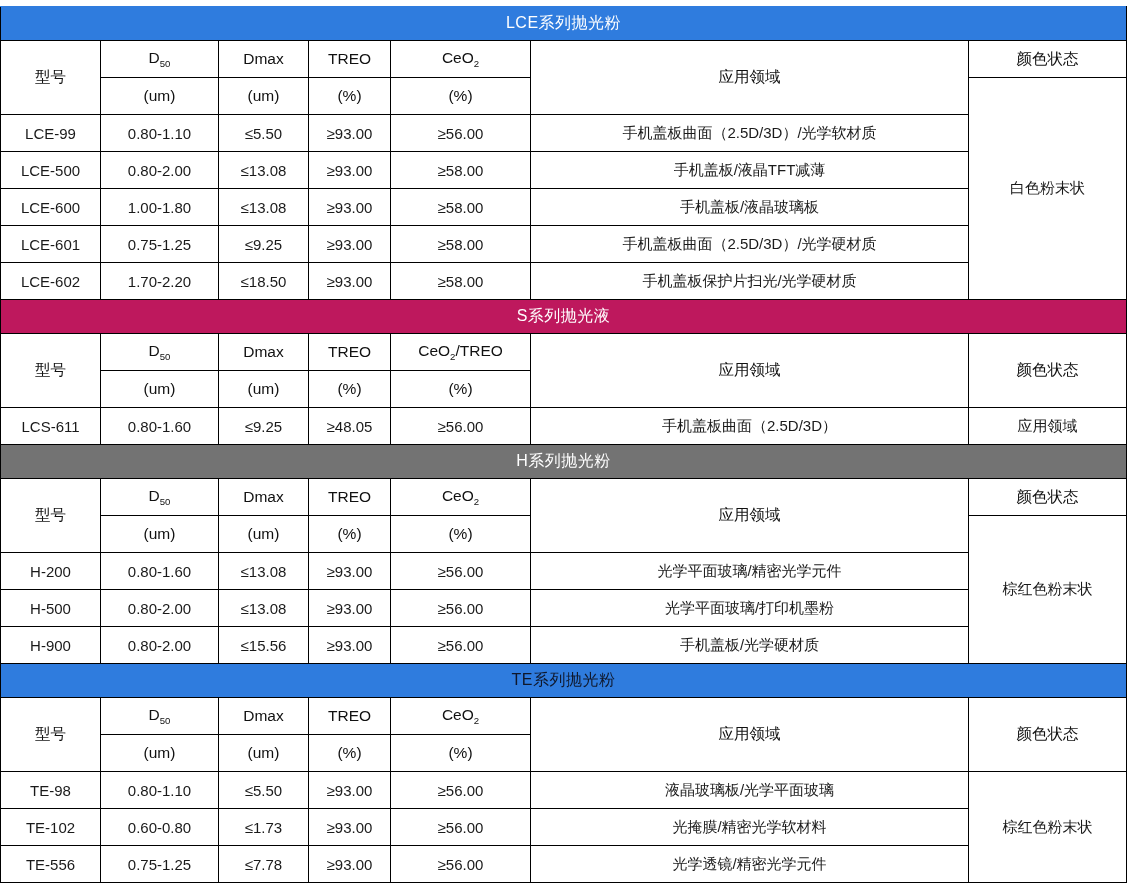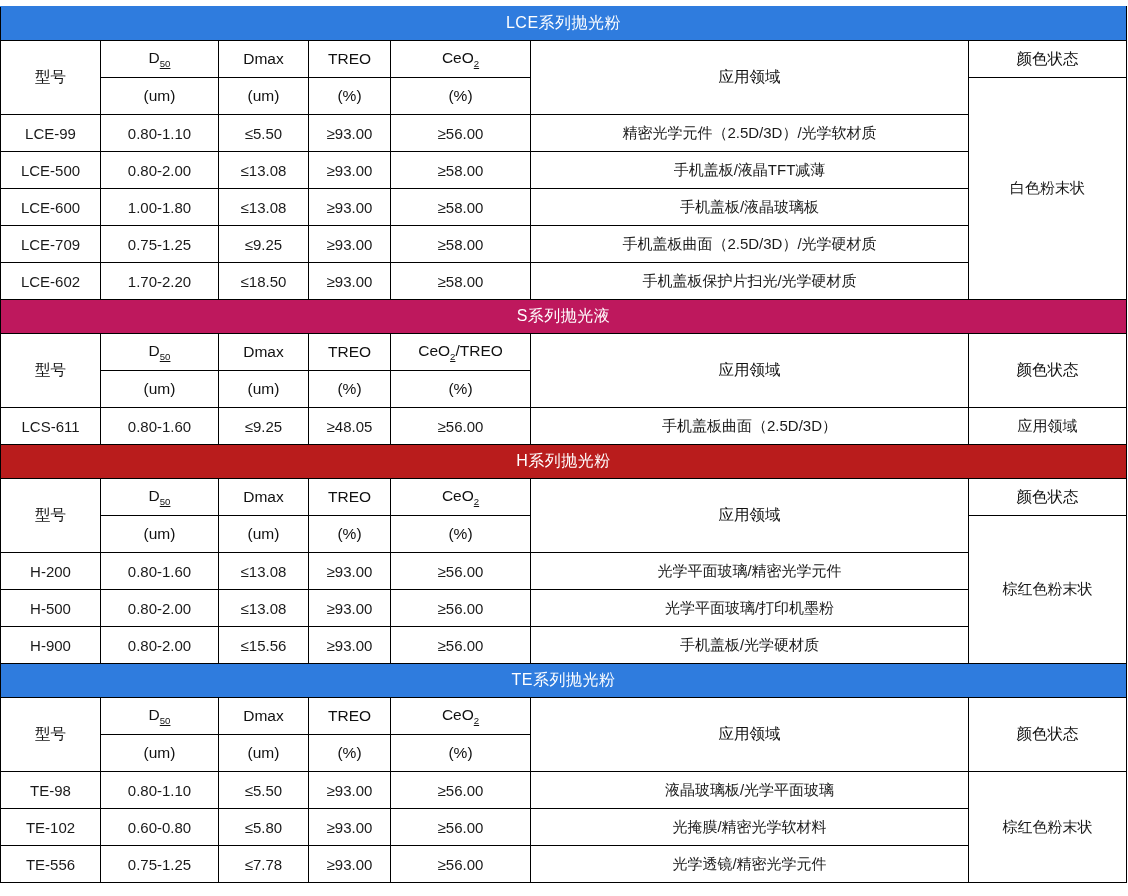--- a/index.html
+++ b/index.html
@@ -34,21 +34,20 @@
     font-size: 16px;
     letter-spacing: 0.5px;
     border-color: #2f7cde #000000 #000000 #000000;
   }
   td.hdr {
     font-size: 15.5px;
     color: #111111;
   }
   sub {
     font-size: 0.62em;
-    text-decoration: underline;
   }
 </style>
 </head>
 <body>
 
 <table class="spec-table">
   <colgroup>
     <col style="width:100px">
     <col style="width:118px">
     <col style="width:90px">
@@ -76,40 +75,40 @@
         <td class="hdr">(%)</td>
         <td class="hdr">(%)</td>
         <td rowspan="6">白色粉末状</td>
       </tr>
       <tr>
         <td>LCE-99</td>
         <td>0.80-1.10</td>
         <td>≤5.50</td>
         <td>≥93.00</td>
         <td>≥56.00</td>
-        <td>精密光学元件（2.5D/3D）/光学软材质</td>
+        <td>手机盖板曲面（2.5D/3D）/光学软材质</td>
       </tr>
       <tr>
         <td>LCE-500</td>
         <td>0.80-2.00</td>
         <td>≤13.08</td>
         <td>≥93.00</td>
         <td>≥58.00</td>
         <td>手机盖板/液晶TFT减薄</td>
       </tr>
       <tr>
         <td>LCE-600</td>
         <td>1.00-1.80</td>
         <td>≤13.08</td>
         <td>≥93.00</td>
         <td>≥58.00</td>
         <td>手机盖板/液晶玻璃板</td>
       </tr>
       <tr>
-        <td>LCE-709</td>
+        <td>LCE-601</td>
         <td>0.75-1.25</td>
         <td>≤9.25</td>
         <td>≥93.00</td>
         <td>≥58.00</td>
         <td>手机盖板曲面（2.5D/3D）/光学硬材质</td>
       </tr>
       <tr>
         <td>LCE-602</td>
         <td>1.70-2.20</td>
         <td>≤18.50</td>
@@ -138,21 +137,21 @@
       <tr>
         <td>LCS-611</td>
         <td>0.80-1.60</td>
         <td>≤9.25</td>
         <td>≥48.05</td>
         <td>≥56.00</td>
         <td>手机盖板曲面（2.5D/3D）</td>
         <td rowspan="1">应用领域</td>
       </tr>
       <tr>
-        <td class="banner" colspan="7" style="background: #b91c1c; color: rgb(255, 255, 255);">H系列抛光粉</td>
+        <td class="banner" colspan="7" style="background: #737373; color: rgb(255, 255, 255);">H系列抛光粉</td>
       </tr>
       <tr>
         <td class="hdr" rowspan="2">型号</td>
         <td class="hdr"><span>D</span><sub>50</sub></td>
         <td class="hdr">Dmax</td>
         <td class="hdr">TREO</td>
         <td class="hdr"><span>CeO</span><sub>2</sub><span></span></td>
         <td class="hdr" rowspan="2">应用领域</td>
         <td class="hdr" rowspan="1">颜色状态</td>
       </tr>
@@ -181,21 +180,21 @@
       </tr>
       <tr>
         <td>H-900</td>
         <td>0.80-2.00</td>
         <td>≤15.56</td>
         <td>≥93.00</td>
         <td>≥56.00</td>
         <td>手机盖板/光学硬材质</td>
       </tr>
       <tr>
-        <td class="banner" colspan="7" style="background: rgb(47, 124, 222); color: #ffffff;">TE系列抛光粉</td>
+        <td class="banner" colspan="7" style="background: rgb(47, 124, 222); color: #0f172a;">TE系列抛光粉</td>
       </tr>
       <tr>
         <td class="hdr" rowspan="2">型号</td>
         <td class="hdr"><span>D</span><sub>50</sub></td>
         <td class="hdr">Dmax</td>
         <td class="hdr">TREO</td>
         <td class="hdr"><span>CeO</span><sub>2</sub><span></span></td>
         <td class="hdr" rowspan="2">应用领域</td>
         <td class="hdr" rowspan="2">颜色状态</td>
       </tr>
@@ -210,21 +209,21 @@
         <td>0.80-1.10</td>
         <td>≤5.50</td>
         <td>≥93.00</td>
         <td>≥56.00</td>
         <td>液晶玻璃板/光学平面玻璃</td>
         <td rowspan="3">棕红色粉末状</td>
       </tr>
       <tr>
         <td>TE-102</td>
         <td>0.60-0.80</td>
-        <td>≤5.80</td>
+        <td>≤1.73</td>
         <td>≥93.00</td>
         <td>≥56.00</td>
         <td>光掩膜/精密光学软材料</td>
       </tr>
       <tr>
         <td>TE-556</td>
         <td>0.75-1.25</td>
         <td>≤7.78</td>
         <td>≥93.00</td>
         <td>≥56.00</td>

